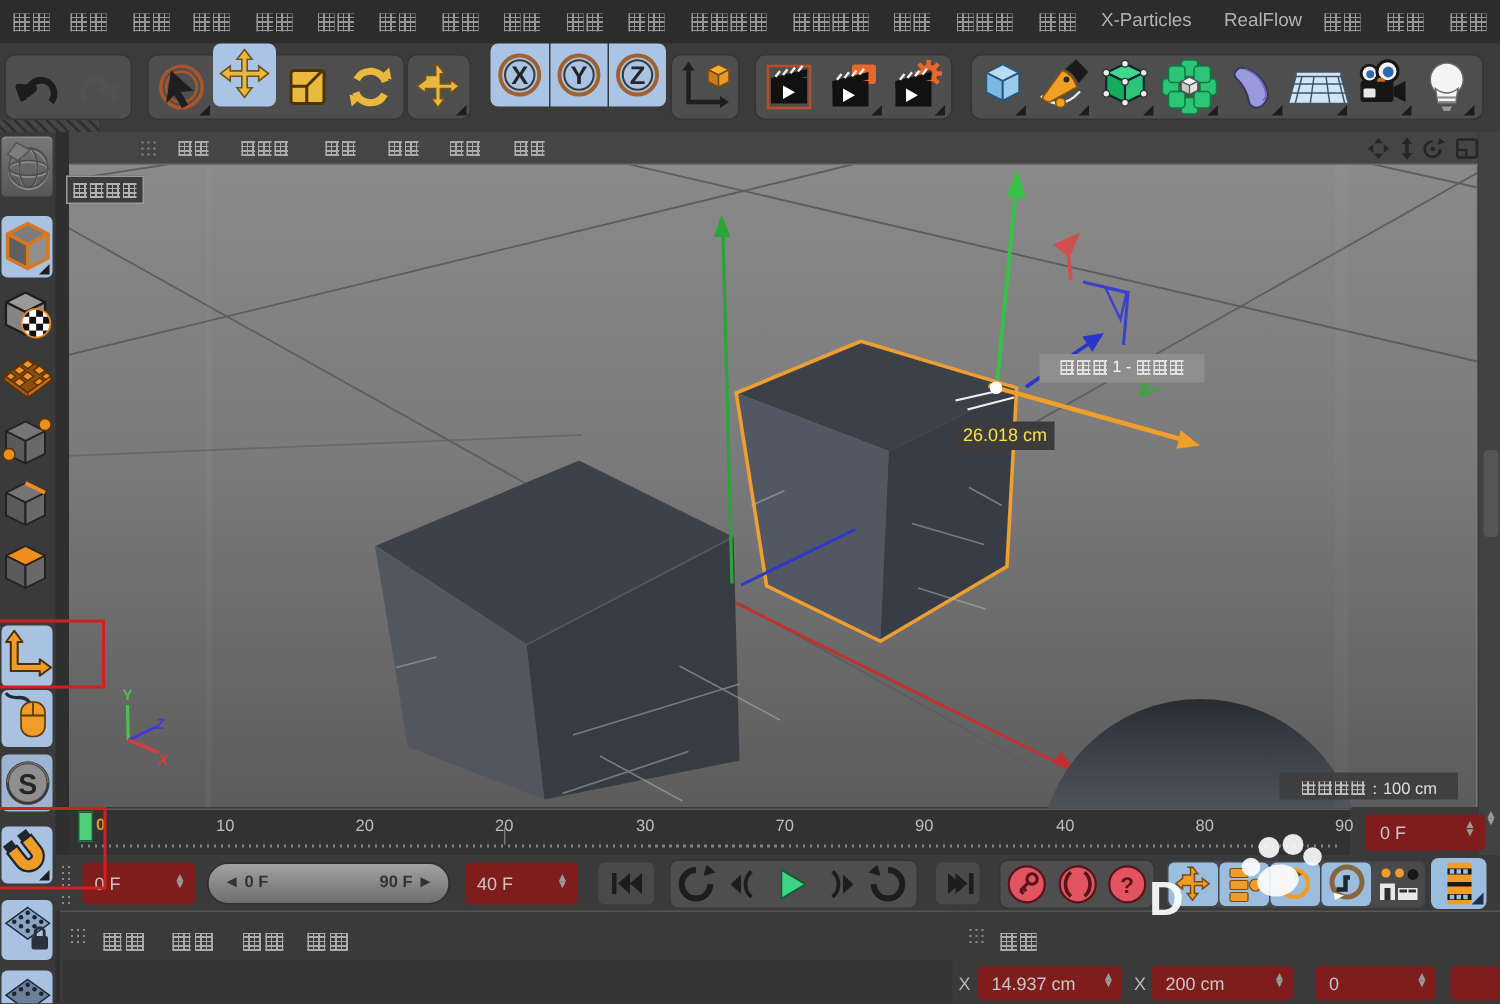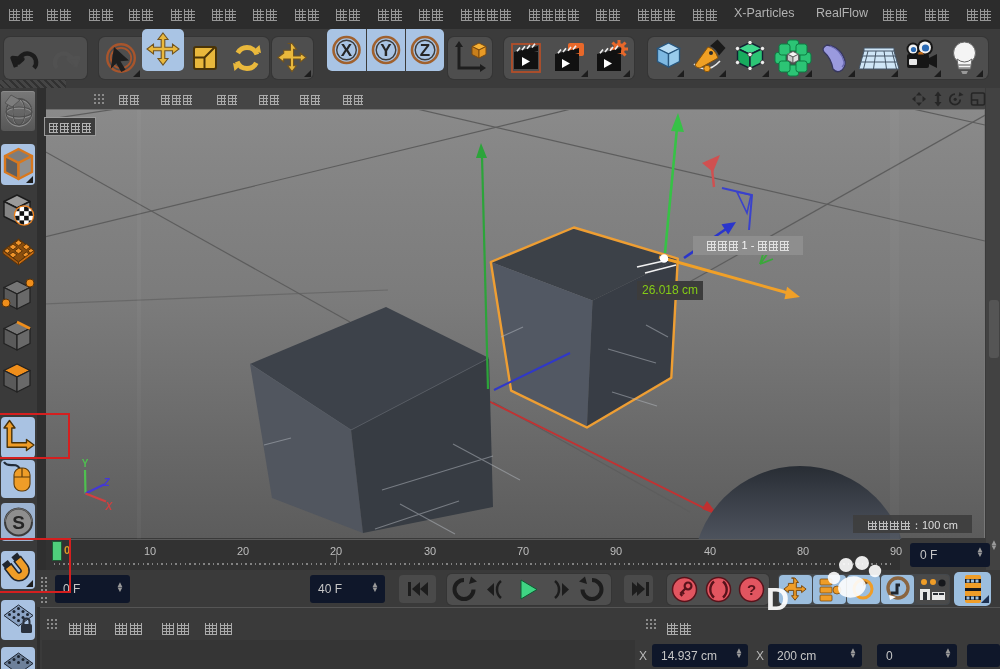--- a/index.html
+++ b/index.html
@@ -45,21 +45,21 @@
 #ruler{left:46px;top:539px;width:854px;height:31px;background:#323232;color:#bdbdbd;}
 
 #transport{left:37px;top:570px;width:963px;height:37px;background:#3a3a3a;}
 .pbtn{background:#4a4a4a;border-radius:4px;}
 
 #botleft{left:40px;top:607px;width:597px;height:62px;background:#3a3a3a;}
 #botright{left:637px;top:607px;width:363px;height:62px;background:#3a3a3a;}
 .redrect{border:2.5px solid #d41f1f;background:transparent;z-index:50;}
 .dots{background:radial-gradient(circle,#8a8a8a 0.8px,transparent 1px);background-size:4px 4px;}
 .spin{color:#9a9a9a;font-size:8px;line-height:5px;}
-.ibox{background:#0f172a;border-radius:3px;color:#c6c6c6;font-size:12px;}
+.ibox{background:#7f1d1d;border-radius:3px;color:#c6c6c6;font-size:12px;}
 </style>
 </head>
 <body>
 <div id="app">
 <div id="menubar">
 <span class="mi" style="left:8px"><i class="h"></i><i class="h"></i></span>
 <span class="mi" style="left:46px"><i class="h"></i><i class="h"></i></span>
 <span class="mi" style="left:88px"><i class="h"></i><i class="h"></i></span>
 <span class="mi" style="left:128px"><i class="h"></i><i class="h"></i></span>
 <span class="mi" style="left:170px"><i class="h"></i><i class="h"></i></span>
@@ -599,21 +599,21 @@
   <line x1="85.5" y1="492.5" x2="106" y2="500.5" stroke="#d04040" stroke-width="2.4"></line>
   <text x="85" y="465.5" fill="#4fc050" font-size="10" text-anchor="middle" font-weight="bold" font-family="Liberation Sans">Y</text>
   <text x="103.5" y="485" fill="#4438d8" font-size="10" font-weight="bold" font-family="Liberation Sans" font-style="italic">Z</text>
   <text x="105.5" y="509" fill="#d04040" font-size="10" font-weight="bold" font-family="Liberation Sans" font-style="italic">X</text>
  </g>
 </svg>
 <div style="left:91px;top:0;width:4px;height:429px;background:rgba(255,255,255,0.03)"></div>
 <div style="left:844px;top:0;width:9px;height:429px;background:rgba(255,255,255,0.028)"></div>
 <div class="vlabel" style="left:-2px;top:7px;width:52px;height:19px;border:1px solid #9a9a9a;text-align:center;padding-top:3px;color:#cfcfcf"><i class="h s"></i><i class="h s"></i><i class="h s"></i><i class="h s"></i></div>
 <div class="vlabel" style="left:647px;top:126px;width:110px;height:19px;background:#8e8e8e;color:#f4f4f4;text-align:center;padding-top:3px;font-size:11px"><i class="h s"></i><i class="h s"></i><i class="h s"></i> 1 - <i class="h s"></i><i class="h s"></i><i class="h s"></i></div>
-<div class="vlabel" style="left:591px;top:171px;width:66px;height:19px;text-align:center;line-height:19px;font-size:12px;color:#84cc16">26.018 cm</div>
+<div class="vlabel" style="left:591px;top:171px;width:66px;height:19px;text-align:center;line-height:19px;font-size:12px;color:#fde047">26.018 cm</div>
 <div class="vlabel" style="left:807px;top:405px;width:119px;height:18px;background:rgba(62,62,62,.92);text-align:center;padding-top:2.5px;font-size:11px;color:#dedede"><i class="h s"></i><i class="h s"></i><i class="h s"></i><i class="h s"></i>：100 cm</div>
 </div>
 <div id="rsliver">
  <span style="left:3px;top:212px;width:10px;height:58px;background:#555;border-radius:3px"></span>
  <span class="spin" style="left:4px;top:452px">▲<br>▼</span>
 </div>
 <div id="ruler">
 <span style="left:0;top:0;width:854px;height:1px;background:#5a5a5a"></span>
 <span style="left:98px;top:6px;font-size:11px">10</span>
 <span style="left:191px;top:6px;font-size:11px">20</span>
@@ -633,20 +633,24 @@
  <span style="left:10px;top:5px;font-size:12px">0 F</span>
       <span class="spin" style="right:6px;top:4px">▲<br>▼</span>
 </div>
 <div id="transport">
 <span class="dots" style="left:3px;top:6px;width:8px;height:16px"></span>
 <span class="dots" style="left:3px;top:26px;width:8px;height:8px"></span>
 <div class="ibox" style="left:18px;top:5px;width:75px;height:28px">
         <span style="left:8px;top:7px;font-size:12px">0 F</span>
         <span class="spin" style="right:6px;top:7px">▲<br>▼</span>
       </div>
+<div style="left:101px;top:5px;width:162px;height:28px;background:linear-gradient(180deg,#a2a2a2,#6e6e6e);border-radius:14px;border:1px solid #2e2e2e">
+ <span style="left:10px;top:6px;font-size:11px;color:#333;font-weight:bold">◄ 0 F</span>
+ <span style="right:10px;top:6px;font-size:11px;color:#333;font-weight:bold">90 F ►</span>
+</div>
 <div class="ibox" style="left:273px;top:5px;width:75px;height:28px">
         <span style="left:8px;top:7px;font-size:12px">40 F</span>
         <span class="spin" style="right:6px;top:7px">▲<br>▼</span>
       </div>
 <div class="pbtn" style="left:362px;top:5px;width:37px;height:28px">
  <svg width="37" height="28">
           <g fill="#1d1d1d">
             <rect x="9" y="7" width="3" height="14"></rect>
             <path d="M21,7 v14 l-8,-7 z"></path>
             <path d="M29,7 v14 l-8,-7 z"></path>

